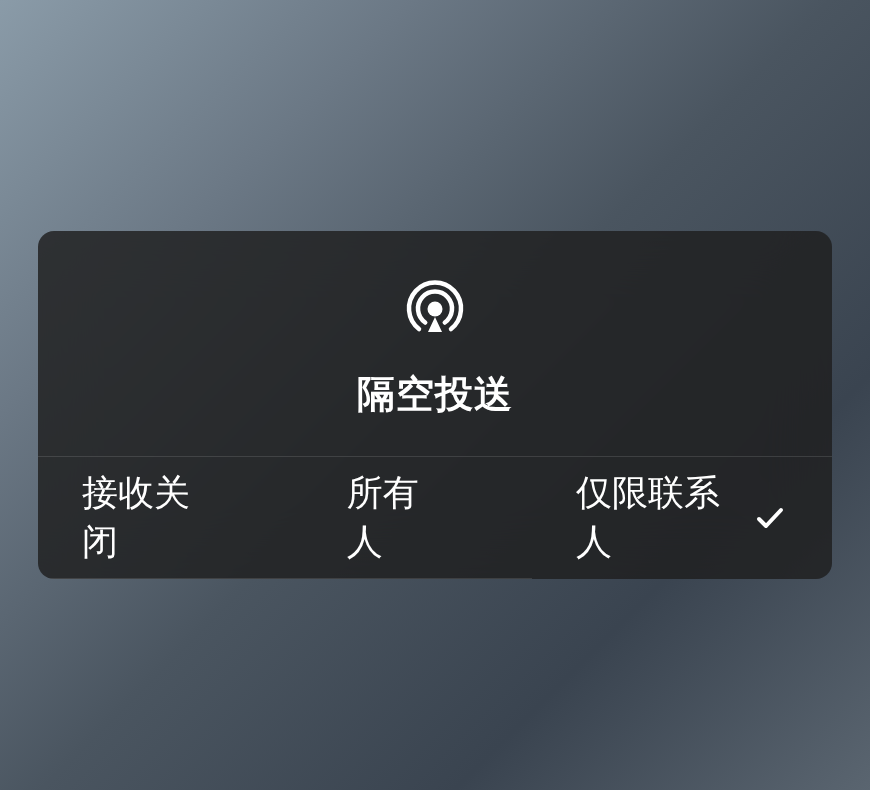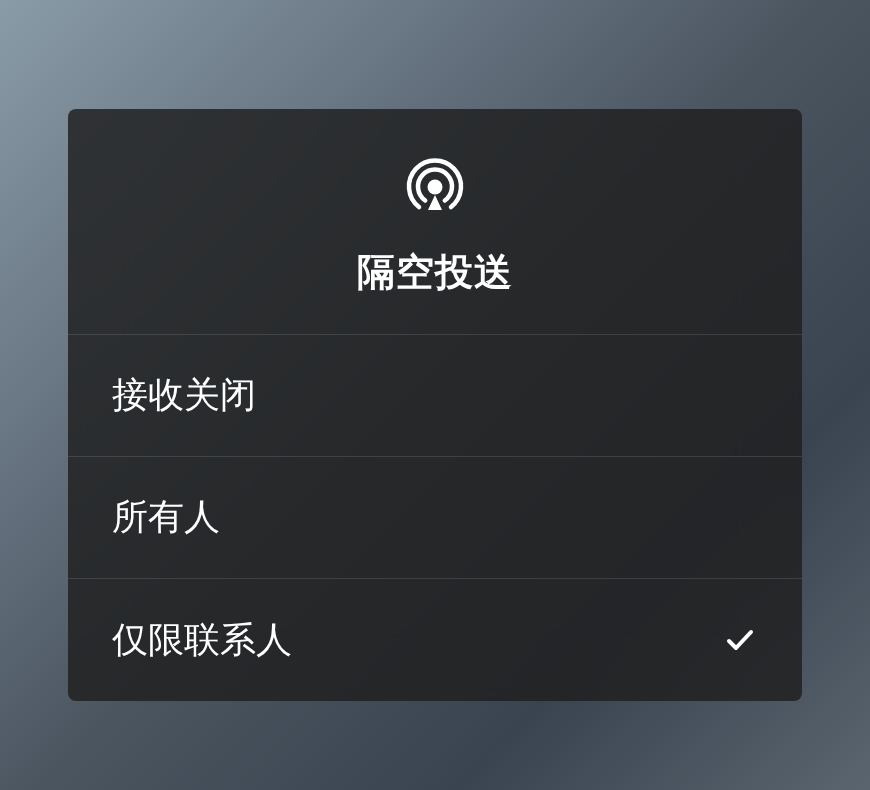--- a/index.html
+++ b/index.html
@@ -13,24 +13,24 @@
       height: 790px;
       background: linear-gradient(135deg, #8a9ba8 0%, #6b7885 25%, #4a5560 50%, #3a4450 75%, #5a6570 100%);
       display: flex;
       align-items: center;
       justify-content: center;
       font-family: -apple-system, BlinkMacSystemFont, "PingFang SC", "Helvetica Neue", sans-serif;
       overflow: hidden;
     }
     
     .popup {
-      width: 734px;
+      width: 794px;
       background: rgba(30, 30, 30, 0.82);
       backdrop-filter: blur(30px);
-      border-radius: 8px;
+      border-radius: 16px;
       overflow: hidden;
       margin-top: 20px;
     }
     
     .header {
       display: flex;
       flex-direction: column;
       align-items: center;
       padding: 42px 0 36px 0;
       border-bottom: 1px solid rgba(255, 255, 255, 0.12);
@@ -47,21 +47,21 @@
     
     .title {
       color: #ffffff;
       font-size: 38px;
       font-weight: 600;
       letter-spacing: 1px;
     }
     
     .options {
       display: flex;
-      flex-direction: column;
+      flex-direction: row;
     }
     
     .option {
       display: flex;
       align-items: center;
       justify-content: space-between;
       padding: 0 44px;
       height: 122px;
       border-bottom: 1px solid rgba(255, 255, 255, 0.12);
       cursor: pointer;

